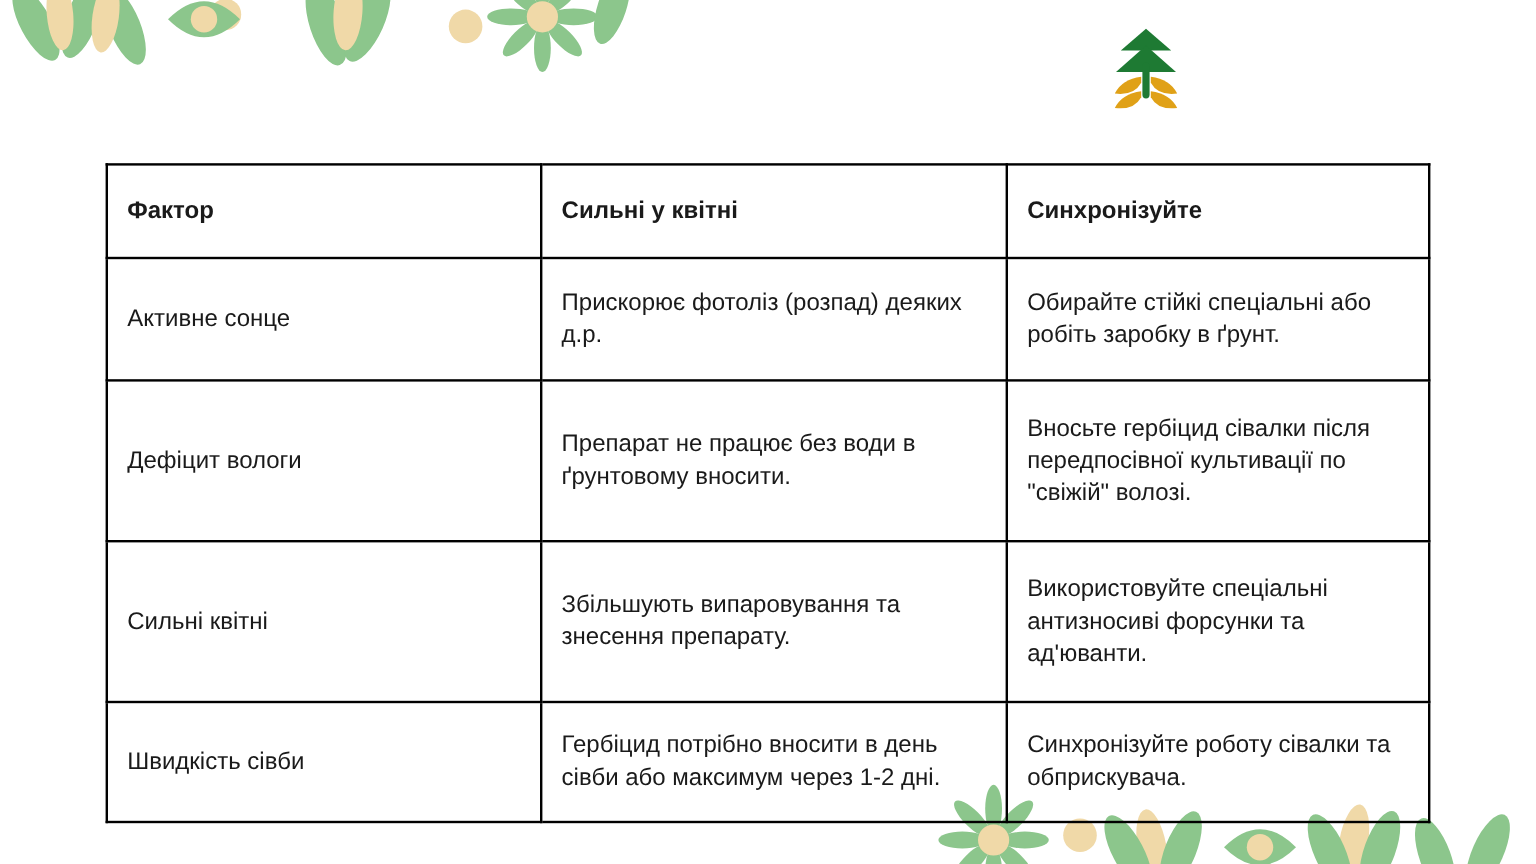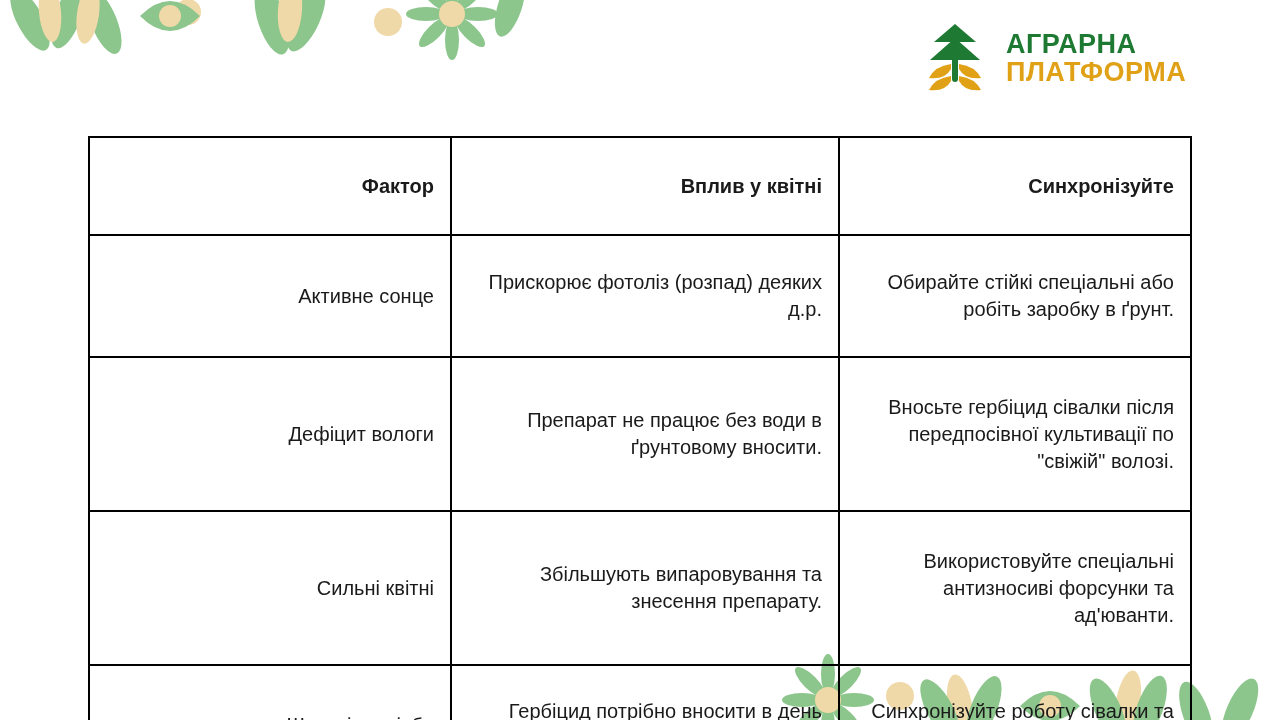--- a/index.html
+++ b/index.html
@@ -63,24 +63,24 @@
     top: 136px;
     width: 1102px;
   }
   table.factors {
     border-collapse: collapse;
     width: 1102px;
     table-layout: fixed;
   }
   table.factors td, table.factors th {
     border: 2px solid #000000;
-    text-align: right;
+    text-align: left;
     vertical-align: middle;
     color: #1a1a1a;
-    padding: 14px 16px;
+    padding: 4px 16px;
     font-weight: normal;
     font-size: 20px;
     line-height: 1.35;
   }
   table.factors thead th {
     font-weight: bold;
     font-size: 20px;
     height: 68px;
   }
   .col-1 { width: 362px; }
@@ -184,37 +184,33 @@
         <rect x="34" y="30" width="6" height="30" rx="3"></rect>
       </g>
       <g fill="#e0a117">
         <path d="M33 42 q-16 2 -22 14 q16 2 22 -9 z"></path>
         <path d="M41 42 q16 2 22 14 q-16 2 -22 -9 z"></path>
         <path d="M33 54 q-16 2 -22 14 q16 2 22 -9 z"></path>
         <path d="M41 54 q16 2 22 14 q-16 2 -22 -9 z"></path>
       </g>
     </svg>
   </div>
-  <div class="logo-text">
-    <div class="logo-line1">АГРАРНА</div>
-    <div class="logo-line2">ПЛАТФОРМА</div>
-  </div>
 </div>
 
 <div class="table-wrap">
   <table class="factors">
     <colgroup>
       <col class="col-1">
         <col class="col-2">
         <col class="col-3">
     </colgroup>
     <thead>
       <tr>
         <th>Фактор</th>
-        <th>Вплив у квітні</th>
+        <th>Сильні у квітні</th>
         <th>Синхронізуйте</th>
       </tr>
     </thead>
     <tbody>
       <tr class="row-1">
         <td>Активне сонце</td>
         <td>Прискорює фотоліз (розпад) деяких д.р.</td>
         <td>Обирайте стійкі спеціальні або робіть заробку в ґрунт.</td>
       </tr>
       <tr class="row-2">

